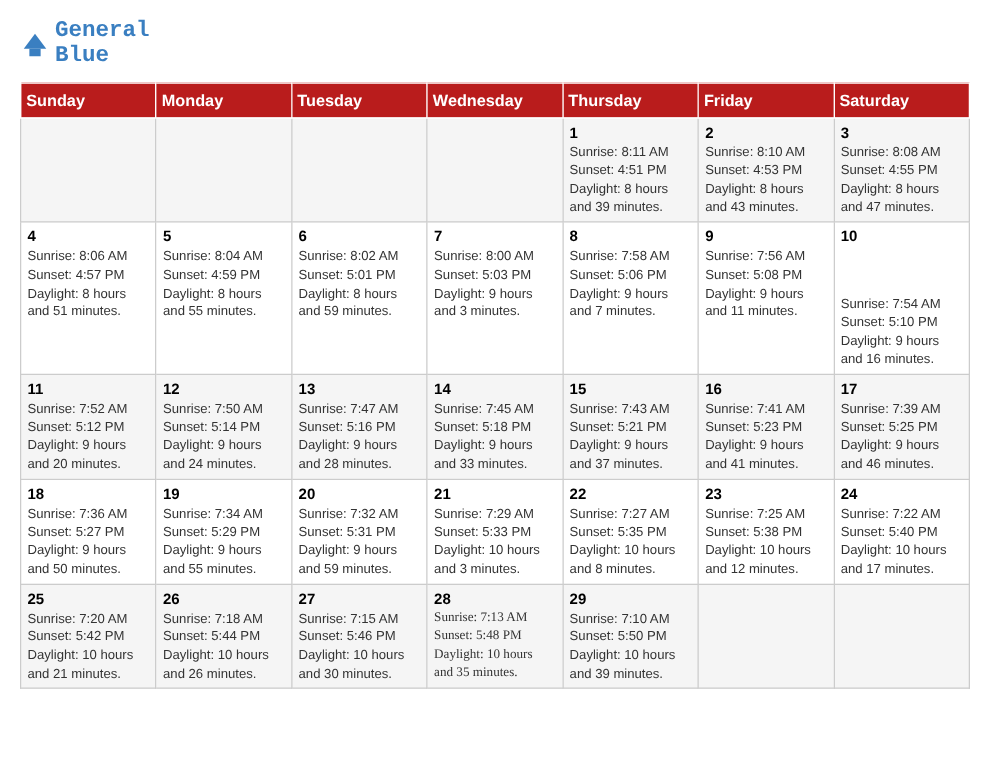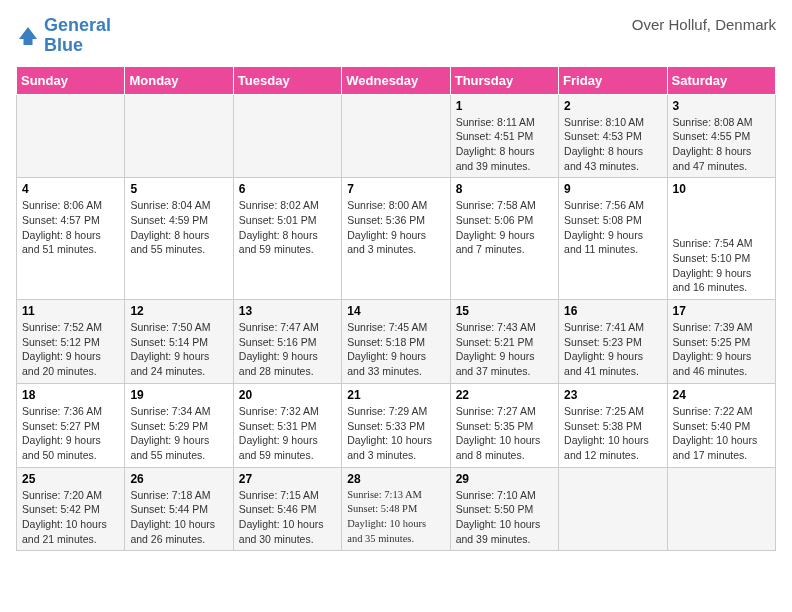--- a/index.html
+++ b/index.html
@@ -8,20 +8,21 @@
       background: #fff;
       width: 792px;
       min-height: 612px;
       padding: 16px;
     }
     .header {
       display: flex;
       justify-content: space-between;
       align-items: flex-start;
       margin-bottom: 10px;
+      font-family: Liberation Mono, monospace;
     }
     .logo {
       display: flex;
       align-items: center;
       gap: 4px;
     }
     .logo-text {
       font-size: 18px;
       font-weight: bold;
       color: #333;
@@ -43,21 +44,21 @@
     .subtitle {
       font-size: 15px;
       color: #555;
     }
     table {
       width: 100%;
       border-collapse: collapse;
       font-size: 11px;
     }
     thead tr th {
-      background-color: #ec4899;
+      background-color: #b91c1c;
       color: #fff;
       padding: 6px 4px;
       text-align: left;
       font-size: 13px;
       font-weight: bold;
       border: 1px solid #fff;
     }
     tbody tr td {
       border: 1px solid #ccc;
       vertical-align: top;
@@ -96,21 +97,20 @@
       <polygon points="16,4 28,20 4,20" fill="#3a7fc1"></polygon>
       <rect x="10" y="20" width="12" height="8" fill="#3a7fc1"></rect>
     </svg>
     <div>
       <div class="logo-text">
         <span>General</span><br><span>Blue</span>
       </div>
     </div>
   </div>
   <div class="title-block">
-    <div class="subtitle">Over Holluf, Denmark</div>
   </div>
 </div>
 
 <table>
   <thead>
     <tr>
     <th>Sunday</th>
         <th>Monday</th>
         <th>Tuesday</th>
         <th>Wednesday</th>
@@ -165,21 +165,21 @@
         <td>
           <span class="day-number">6</span>
           <div class="day-info" style="white-space: pre-line;">Sunrise: 8:02 AM
 Sunset: 5:01 PM
 Daylight: 8 hours
 and 59 minutes.</div>
         </td>
         <td>
           <span class="day-number">7</span>
           <div class="day-info" style="white-space: pre-line;">Sunrise: 8:00 AM
-Sunset: 5:36 PM
+Sunset: 5:03 PM
 Daylight: 9 hours
 and 3 minutes.</div>
         </td>
         <td>
           <span class="day-number">8</span>
           <div class="day-info" style="white-space: pre-line;">Sunrise: 7:58 AM
 Sunset: 5:06 PM
 Daylight: 9 hours
 and 7 minutes.</div>
         </td>

